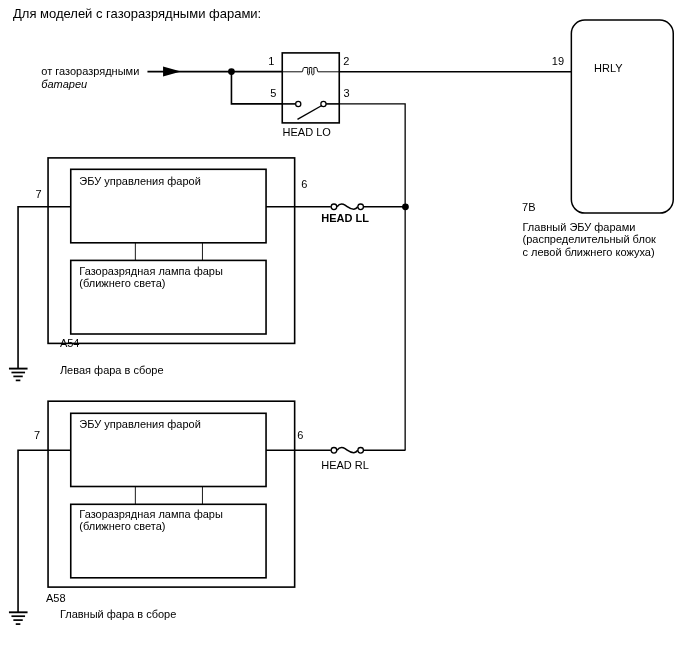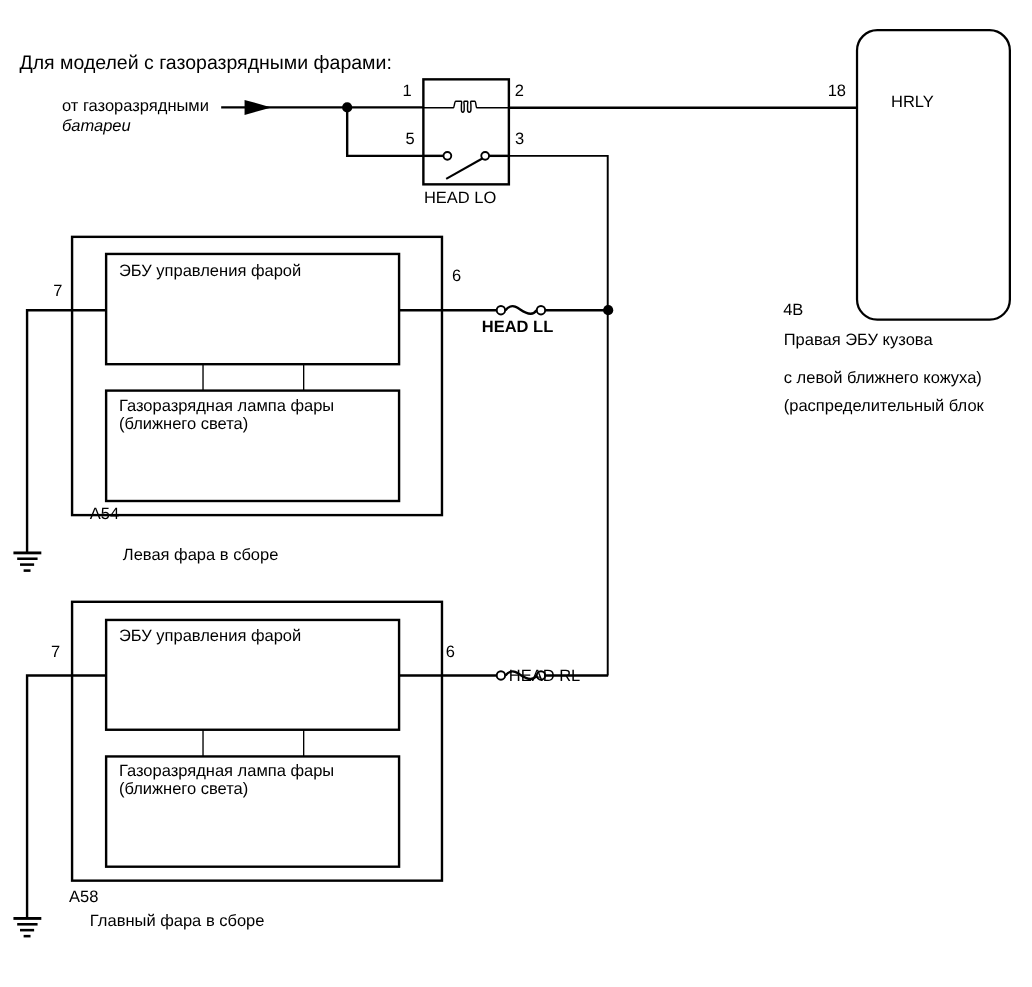--- a/index.html
+++ b/index.html
@@ -3,21 +3,21 @@
 <meta charset="utf-8">
 <title>Wiring diagram</title>
 <style>
   html,body{margin:0;padding:0;background:#ffffff;}
   #sheet{transform:translateZ(0);}
   body{width:688px;height:658px;overflow:hidden;
        font-family:"Liberation Sans", sans-serif;color:#000000;}
   #sheet{position:relative;width:688px;height:658px;}
   svg#diagram{position:absolute;left:0;top:0;width:688px;height:658px;}
   .lbl{position:absolute;white-space:pre;font-size:11px;line-height:13px;color:#000000;}
-  .title{position:absolute;white-space:pre;font-size:13px;line-height:15px;color:#000000;margin-top:28px;}
+  .title{position:absolute;white-space:pre;font-size:13px;line-height:15px;color:#000000;}
 </style>
 </head>
 <body>
 
 <div id="sheet">
   <div class="title" style="left:13px;top:6px;">Для моделей с газоразрядными фарами:</div>
   <svg id="diagram" viewBox="0 0 688 658">
     <g fill="none" stroke="#000000" stroke-width="1.6" stroke-linecap="butt" transform="translate(0.45,0.5)">
 
       <path d="M147 71.1 H282"></path>
@@ -102,31 +102,31 @@
   <div class="lbl" style="left:266.4px;top:87.2px;text-align:right;width:10px;">5</div>
   <div class="lbl" style="left:343.4px;top:87.2px;">3</div>
   <div class="lbl" style="left:282.6px;top:125.5px;">HEAD LO</div>
 
   <div class="lbl" style="left:35.5px;top:188.2px;">7</div>
   <div class="lbl" style="left:301.3px;top:178px;">6</div>
   <div class="lbl" style="left:79.3px;top:175.2px;">ЭБУ управления фарой</div>
   <div class="lbl" style="left:79.3px;top:264.8px;">Газоразрядная лампа фары</div>
   <div class="lbl" style="left:79.3px;top:277.4px;">(ближнего света)</div>
   <div class="lbl" style="left:59.9px;top:337px;">A54</div>
-  <div class="lbl" style="left:59.9px;top:363.8px;margin-left:22px;">Левая фара в сборе</div>
+  <div class="lbl" style="left:59.9px;top:363.8px;">Левая фара в сборе</div>
   <div class="lbl" style="left:321.2px;top:211.6px;font-weight:bold;">HEAD LL</div>
 
   <div class="lbl" style="left:34px;top:429px;">7</div>
   <div class="lbl" style="left:297.2px;top:429px;">6</div>
   <div class="lbl" style="left:79.3px;top:417.9px;">ЭБУ управления фарой</div>
   <div class="lbl" style="left:79.3px;top:507.5px;">Газоразрядная лампа фары</div>
   <div class="lbl" style="left:79.3px;top:520.1px;">(ближнего света)</div>
   <div class="lbl" style="left:46px;top:591.7px;">A58</div>
   <div class="lbl" style="left:59.9px;top:608.4px;">Главный фара в сборе</div>
-  <div class="lbl" style="left:321.2px;top:445px;margin-left:18px;">HEAD RL</div>
+  <div class="lbl" style="left:321.2px;top:459px;">HEAD RL</div>
 
-  <div class="lbl" style="left:551.8px;top:55.4px;">18</div>
+  <div class="lbl" style="left:551.8px;top:55.4px;">19</div>
   <div class="lbl" style="left:594px;top:62.3px;">HRLY</div>
-  <div class="lbl" style="left:522.1px;top:200.8px;">4B</div>
-  <div class="lbl" style="left:522.5px;top:220.7px;">Правая ЭБУ кузова</div>
-  <div class="lbl" style="left:522.5px;top:233.3px;margin-top:32px;">(распределительный блок</div>
+  <div class="lbl" style="left:522.1px;top:200.8px;">7B</div>
+  <div class="lbl" style="left:522.5px;top:220.7px;">Главный ЭБУ фарами</div>
+  <div class="lbl" style="left:522.5px;top:233.3px;">(распределительный блок</div>
   <div class="lbl" style="left:522.5px;top:246.2px;">с левой ближнего кожуха)</div>
 </div>
 
 </body></html>

